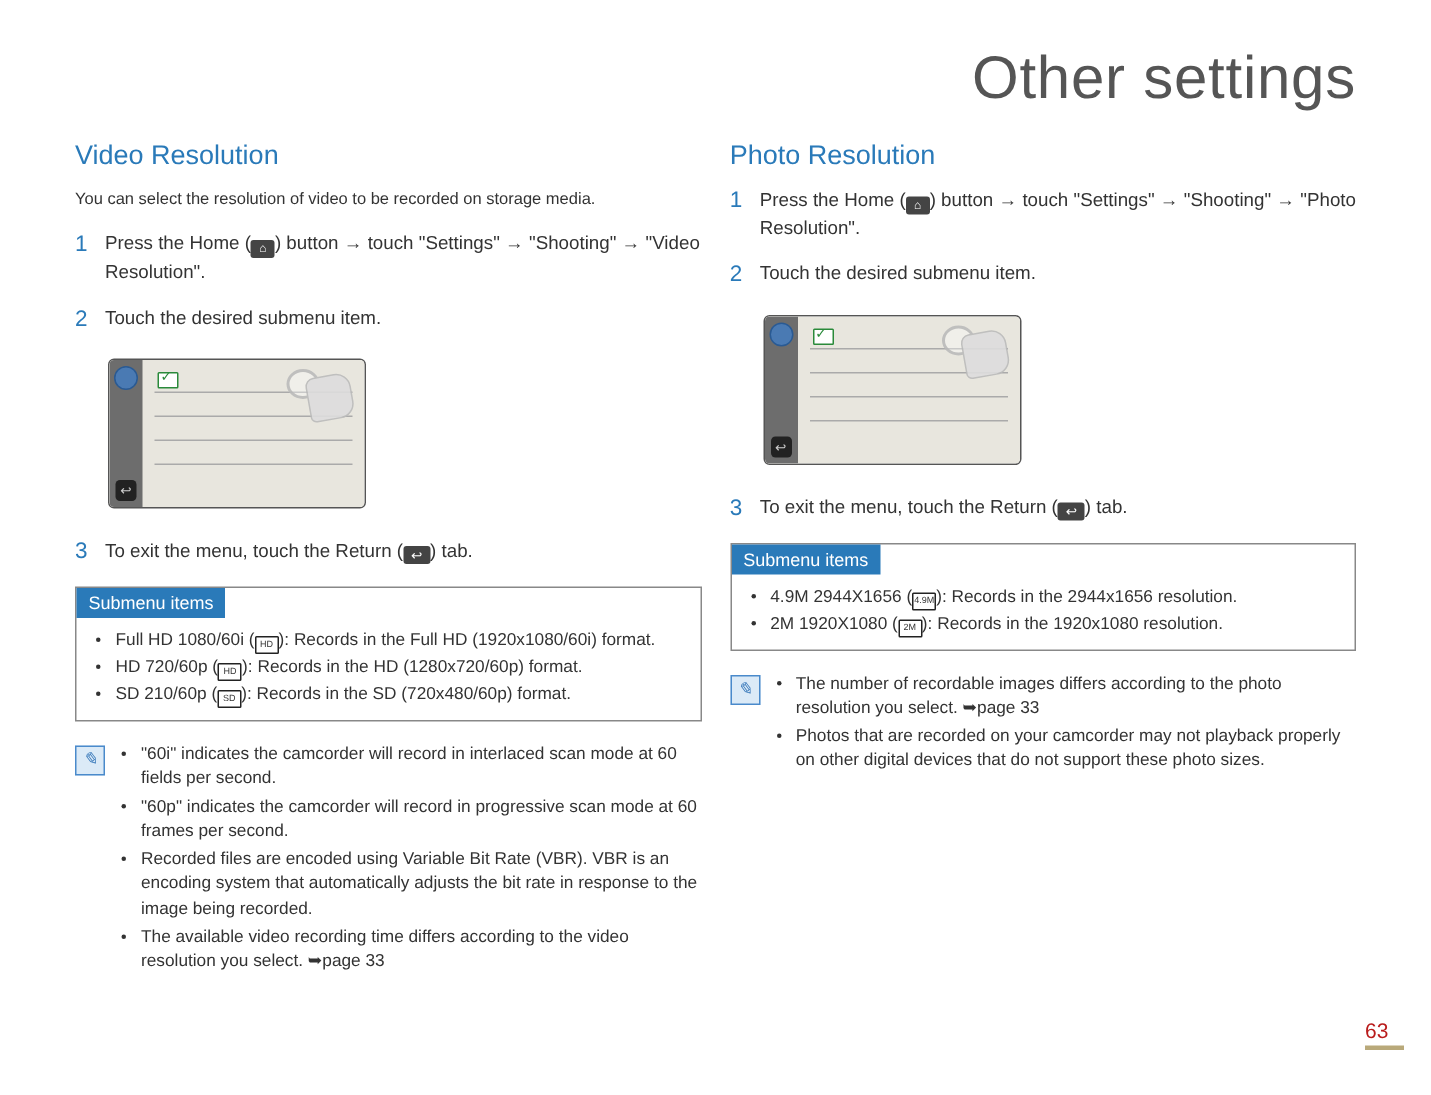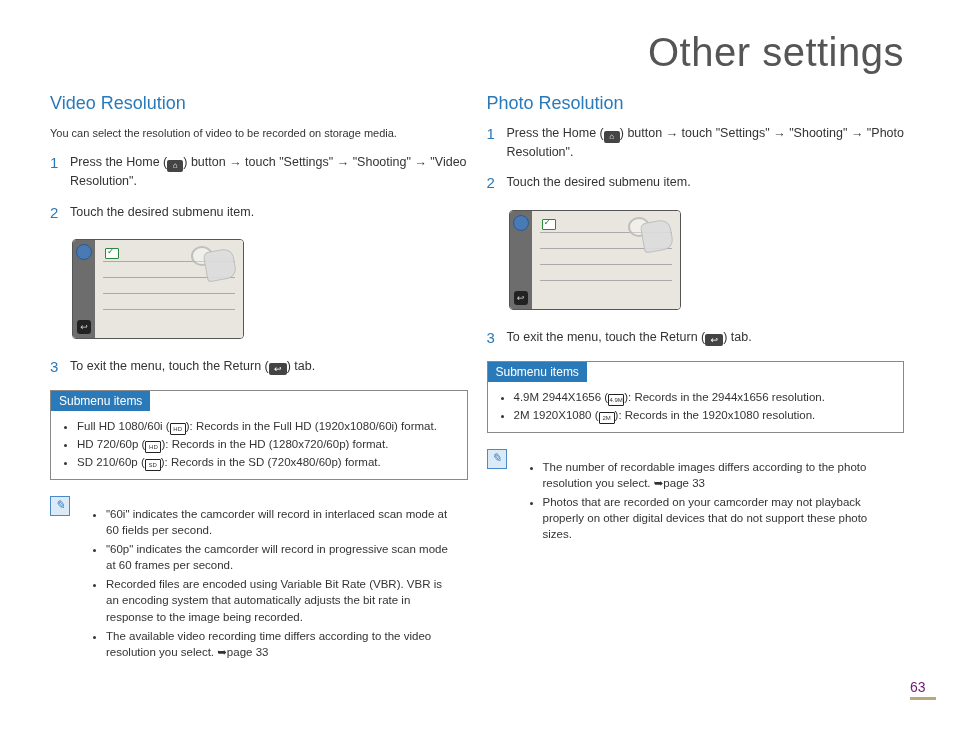--- a/index.html
+++ b/index.html
@@ -232,31 +232,31 @@
     background: #dbeaf7;
     color: #3a7abb;
     font-style: italic;
     text-align: center;
     line-height: 16px;
     font-size: 12px;
     flex-shrink: 0;
     margin-top: 2px;
   }
   .note ul {
-    margin: 12px;
+    margin: 0;
     padding-left: 14px;
   }
   .note li { margin-bottom: 3px; }
 
   .page-number {
     position: absolute;
     right: 18px;
     bottom: 30px;
     font-size: 14px;
-    color: #701a75;
+    color: #b91c1c;
   }
   .page-number-bar {
     display: block;
     width: 26px;
     height: 3px;
     background: #b9a97a;
     margin-top: 2px;
   }
 </style>
 </head>

